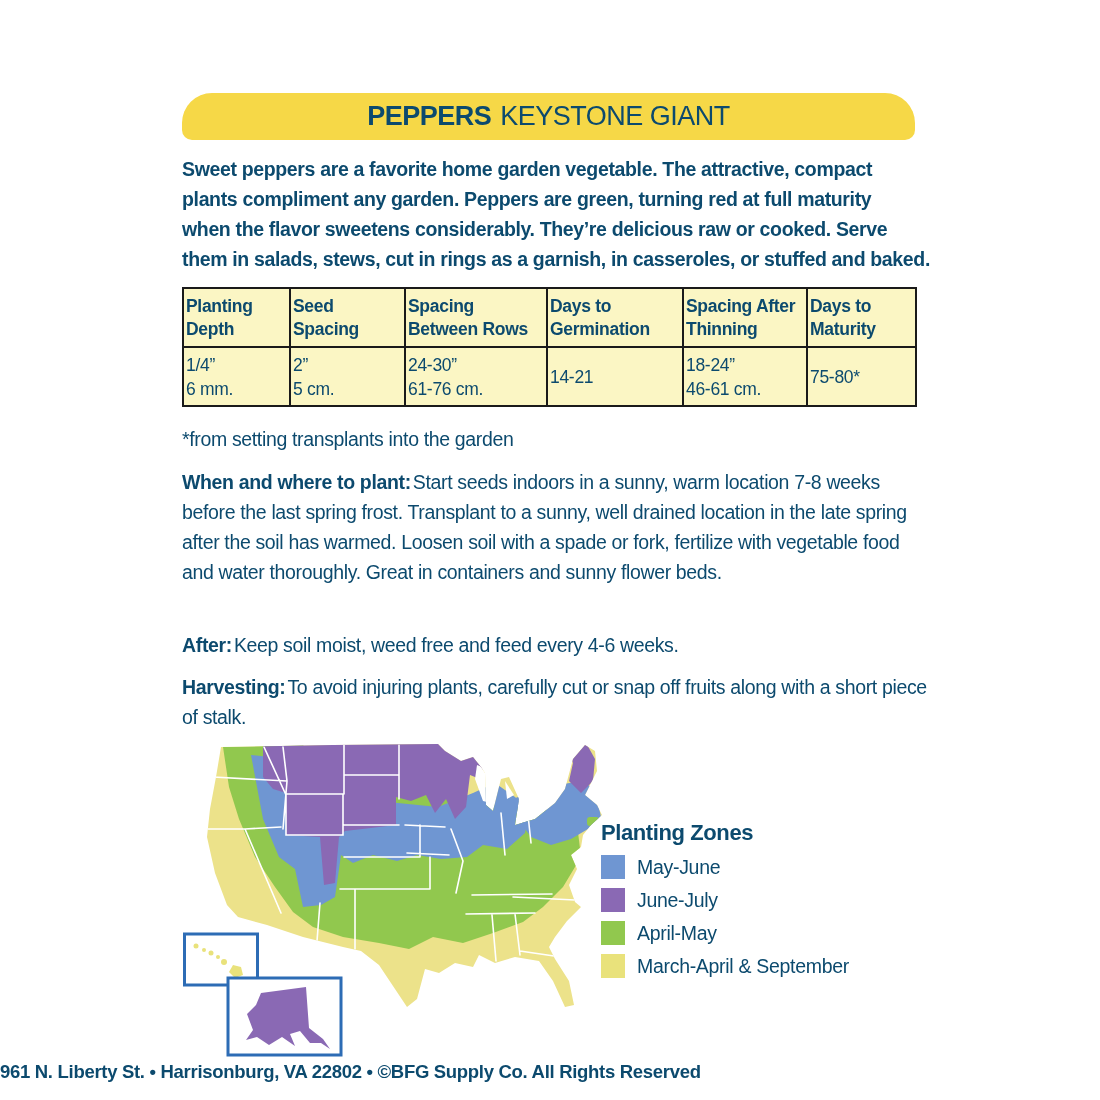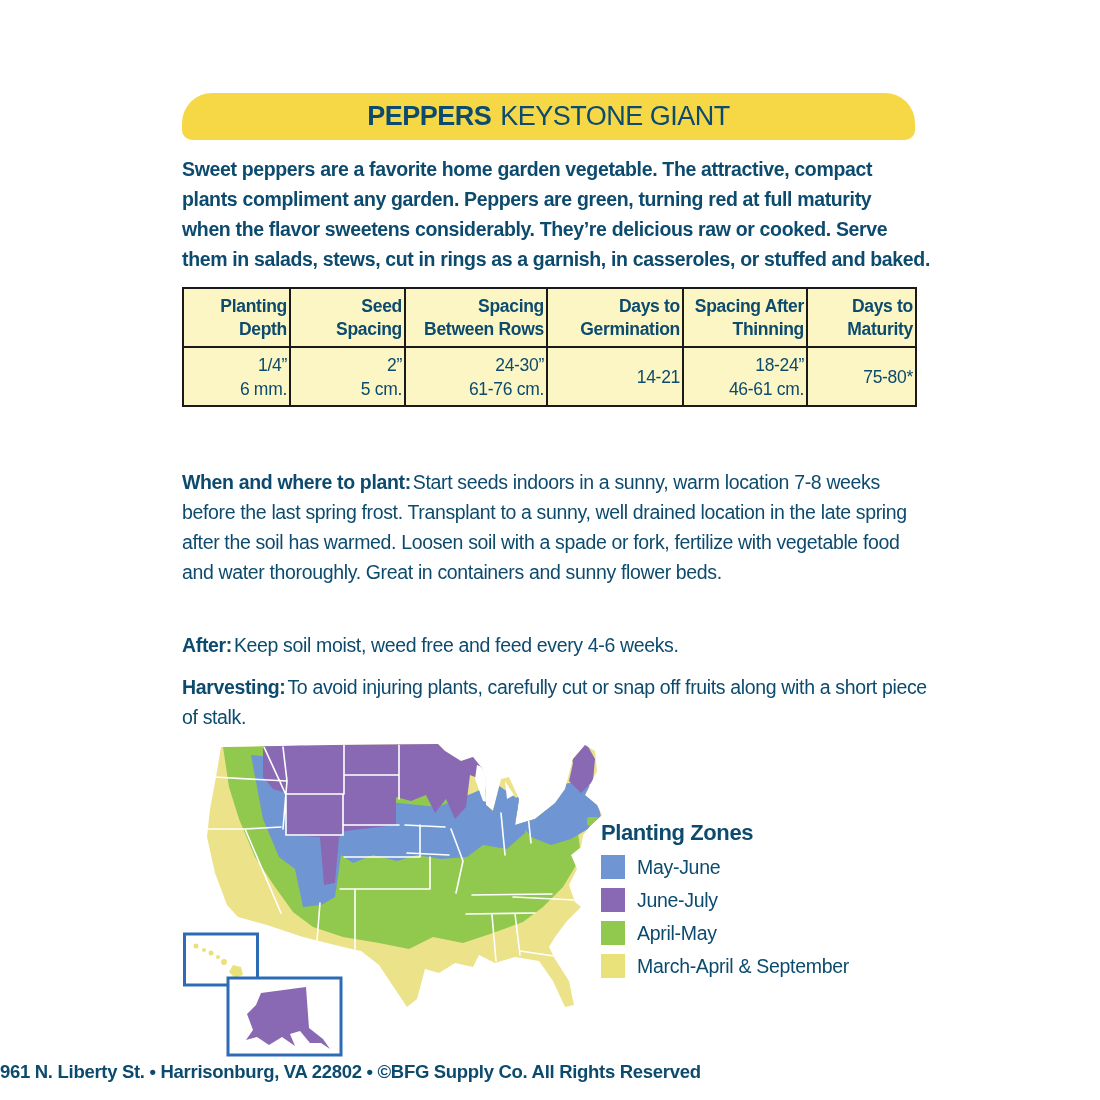--- a/index.html
+++ b/index.html
@@ -25,21 +25,21 @@
   #footnote{left:182px;top:424px;width:740px;}
   .section{width:746px;}
   #sec-when{left:182px;top:467px;}
   #sec-care{left:182px;top:630px;}
   #sec-harvest{left:182px;top:672px;}
   .sec-label{font-weight:700;margin-right:2px;}
 
   
   #spec{left:182px;top:287px;width:733px;border-collapse:collapse;table-layout:fixed;}
   #spec td,#spec th{
-    border:2.5px solid #1a1a1a;background:#FBF6C4;text-align:right;vertical-align:middle;
+    border:2.5px solid #1a1a1a;background:#FBF6C4;text-align:left;vertical-align:middle;
     white-space:pre-line;padding:0 2px;
   }
   #spec th{font-size:17.5px;font-weight:700;line-height:23px;height:57px;letter-spacing:-0.3px;}
   #spec td{font-size:17.5px;font-weight:400;line-height:24px;height:57px;letter-spacing:-0.3px;}
 
   
   #mapwrap{left:183px;top:737px;width:430px;height:322px;}
   #legend{left:601px;top:820px;width:320px;}
   #legend .ltitle{font-size:22px;font-weight:700;letter-spacing:-0.4px;margin:0 0 9px 0;}
   .litem{display:flex;align-items:center;margin-bottom:9px;}
@@ -96,20 +96,21 @@
       <td>24-30”
 61-76 cm.</td>
       <td>14-21</td>
       <td>18-24”
 46-61 cm.</td>
       <td>75-80*</td>
     </tr>
   </tbody>
     </table>
 
+  <div id="footnote" class="abs bodytext">*from setting transplants into the garden</div>
 
   <div id="sec-when" class="abs bodytext section">
     <span class="sec-label">When and where to plant:</span><span>Start seeds indoors in a sunny, warm location 7-8 weeks before the last spring frost. Transplant to a sunny, well drained location in the late spring after the soil has warmed. Loosen soil with a spade or fork, fertilize with vegetable food and water thoroughly. Great in containers and sunny flower beds.</span>
   </div>
   <div id="sec-care" class="abs bodytext section">
     <span class="sec-label">After:</span><span>Keep soil moist, weed free and feed every 4-6 weeks.</span>
   </div>
   <div id="sec-harvest" class="abs bodytext section">
     <span class="sec-label">Harvesting:</span><span>To avoid injuring plants, carefully cut or snap off fruits along with a short piece of stalk.</span>
   </div>

